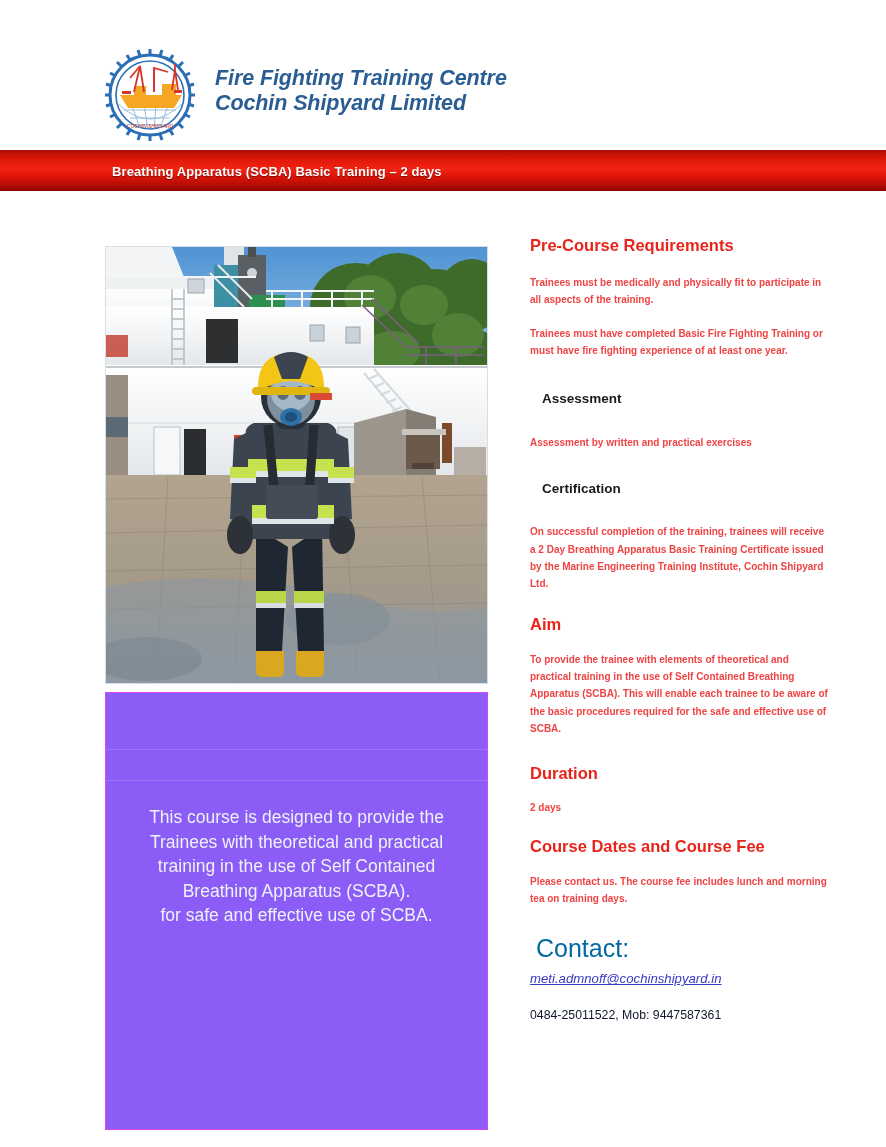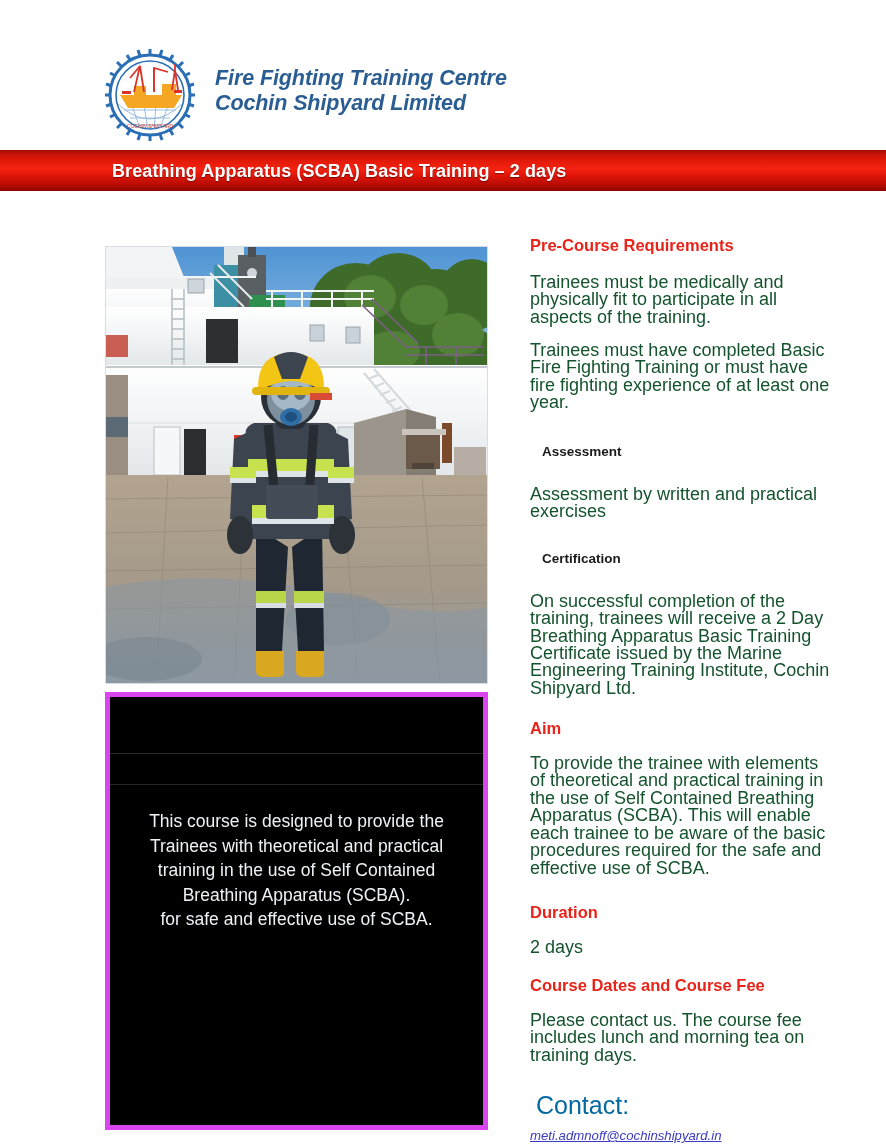--- a/index.html
+++ b/index.html
@@ -48,21 +48,21 @@
     width: 886px; height: 41px;
     background: linear-gradient(to bottom,
         #a50c06 0%, #c41208 9%, #e21a0a 26%,
         #f42312 46%, #e01508 62%, #b80c05 85%, #8c0703 100%);
   }
   #banner-title {
     position: absolute;
     left: 112px; top: 50%;
     transform: translateY(-50%);
     color: #ffffff;
-    font-size: 18px;
+    font-size: 13px;
     font-weight: bold;
     letter-spacing: 0.1px;
     text-shadow: 0 1px 1px rgba(0,0,0,.45);
     white-space: nowrap;
   }
 
   
   #photo {
     position: absolute;
     left: 105px; top: 246px;
@@ -71,23 +71,23 @@
     background: #b9c8d6;
     border: 1px solid #d7dde3;
     box-sizing: border-box;
   }
   #photo svg { display: block; }
 
   #blue-panel {
     position: absolute;
     left: 105px; top: 692px;
     width: 383px; height: 438px;
-    background: #000000;
+    background: #8b5cf6;
     box-sizing: border-box;
-    border: 5px solid #d946ef;
+    border: 1px solid #d946ef;
   }
   .panel-rule {
     position: absolute;
     left: 0; width: 100%;
     height: 1px;
     background: rgba(255,255,255,0.16);
   }
   #panel-text {
     position: absolute;
     left: 0; top: 112px;
@@ -116,23 +116,24 @@
   }
   h3.dark-head {
     margin: 12px;
     color: #1a1a1a;
     font-size: 13.5px;
     font-weight: bold;
     line-height: 1.2;
   }
   p.body-txt {
     margin: 0;
-    color: #14532d;
-    font-size: 18px;
+    color: #ef4444;
+    font-size: 10px;
     line-height: 17.4px;
+    font-weight: bold;
   }
   .sp-14 { height: 14px; }
   .sp-16 { height: 16px; }
   .sp-18 { height: 18px; }
   .sp-20 { height: 20px; }
   .sp-22 { height: 22px; }
   .sp-26 { height: 26px; }
 
   #contact-head {
     margin: 6px;

